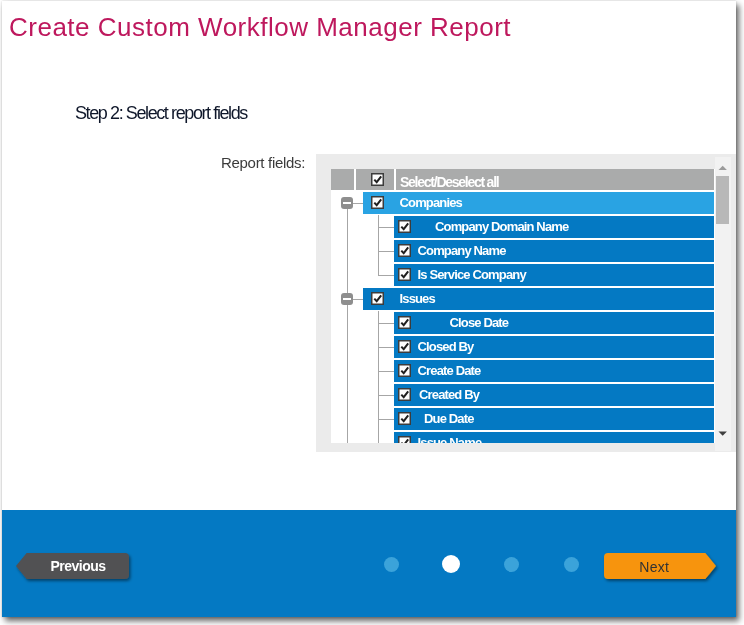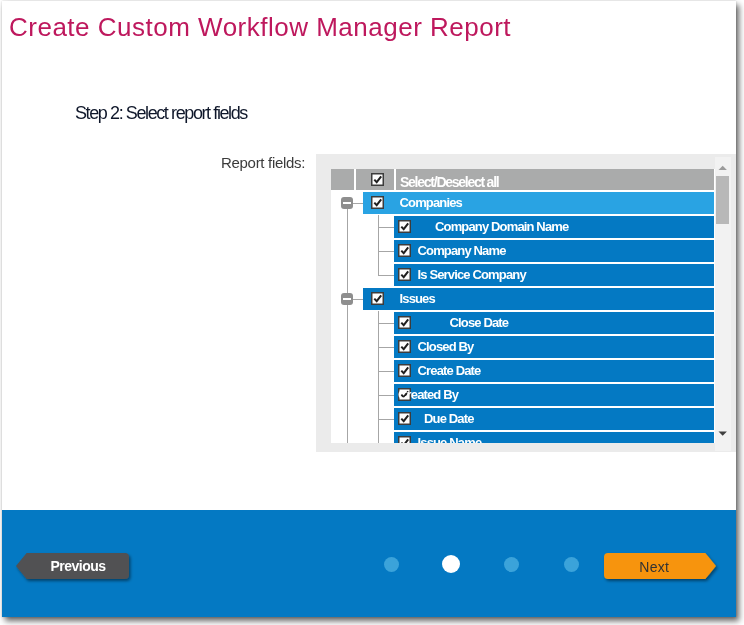--- a/index.html
+++ b/index.html
@@ -94,21 +94,21 @@
     <svg width="13" height="13" style="position: absolute; left: 398px; top: 364px;">
       <rect x="0.75" y="0.75" width="11.5" height="11.5" fill="#fdfdfd" stroke="#3c3c3c" stroke-width="1.5"></rect>
       <path d="M3.3 6.6 L5.7 9.2 L10.2 3.4" stroke="#1f1f1f" stroke-width="2" fill="none"></path>
     </svg>
     <div class="rowtext" style="left: 417.5px; top: 360px;">Create Date</div>
     <div class="crow" style="left: 394px; top: 384px; width: 319.5px; height: 22px;"></div>
     <svg width="13" height="13" style="position: absolute; left: 398px; top: 388px;">
       <rect x="0.75" y="0.75" width="11.5" height="11.5" fill="#fdfdfd" stroke="#3c3c3c" stroke-width="1.5"></rect>
       <path d="M3.3 6.6 L5.7 9.2 L10.2 3.4" stroke="#1f1f1f" stroke-width="2" fill="none"></path>
     </svg>
-    <div class="rowtext" style="left: 398px; top: 384px;">Created By</div>
+    <div class="rowtext" style="left: 419px; top: 384px;">Created By</div>
     <div class="crow" style="left: 394px; top: 408px; width: 319.5px; height: 22px;"></div>
     <svg width="13" height="13" style="position: absolute; left: 398px; top: 412px;">
       <rect x="0.75" y="0.75" width="11.5" height="11.5" fill="#fdfdfd" stroke="#3c3c3c" stroke-width="1.5"></rect>
       <path d="M3.3 6.6 L5.7 9.2 L10.2 3.4" stroke="#1f1f1f" stroke-width="2" fill="none"></path>
     </svg>
     <div class="rowtext" style="left: 424px; top: 408px;">Due Date</div>
     <div class="crow" style="left: 394px; top: 432px; width: 319.5px; height: 10.5px;"></div>
     <div class="crow" style="left: 394px; top: 432px; width: 319.5px; height: 10.5px; overflow: hidden; background: transparent;">
       <svg width="13" height="13" style="position:absolute;left:4px;top:4px;">
         <rect x="0.75" y="0.75" width="11.5" height="11.5" fill="#fdfdfd" stroke="#3c3c3c" stroke-width="1.5"></rect>

